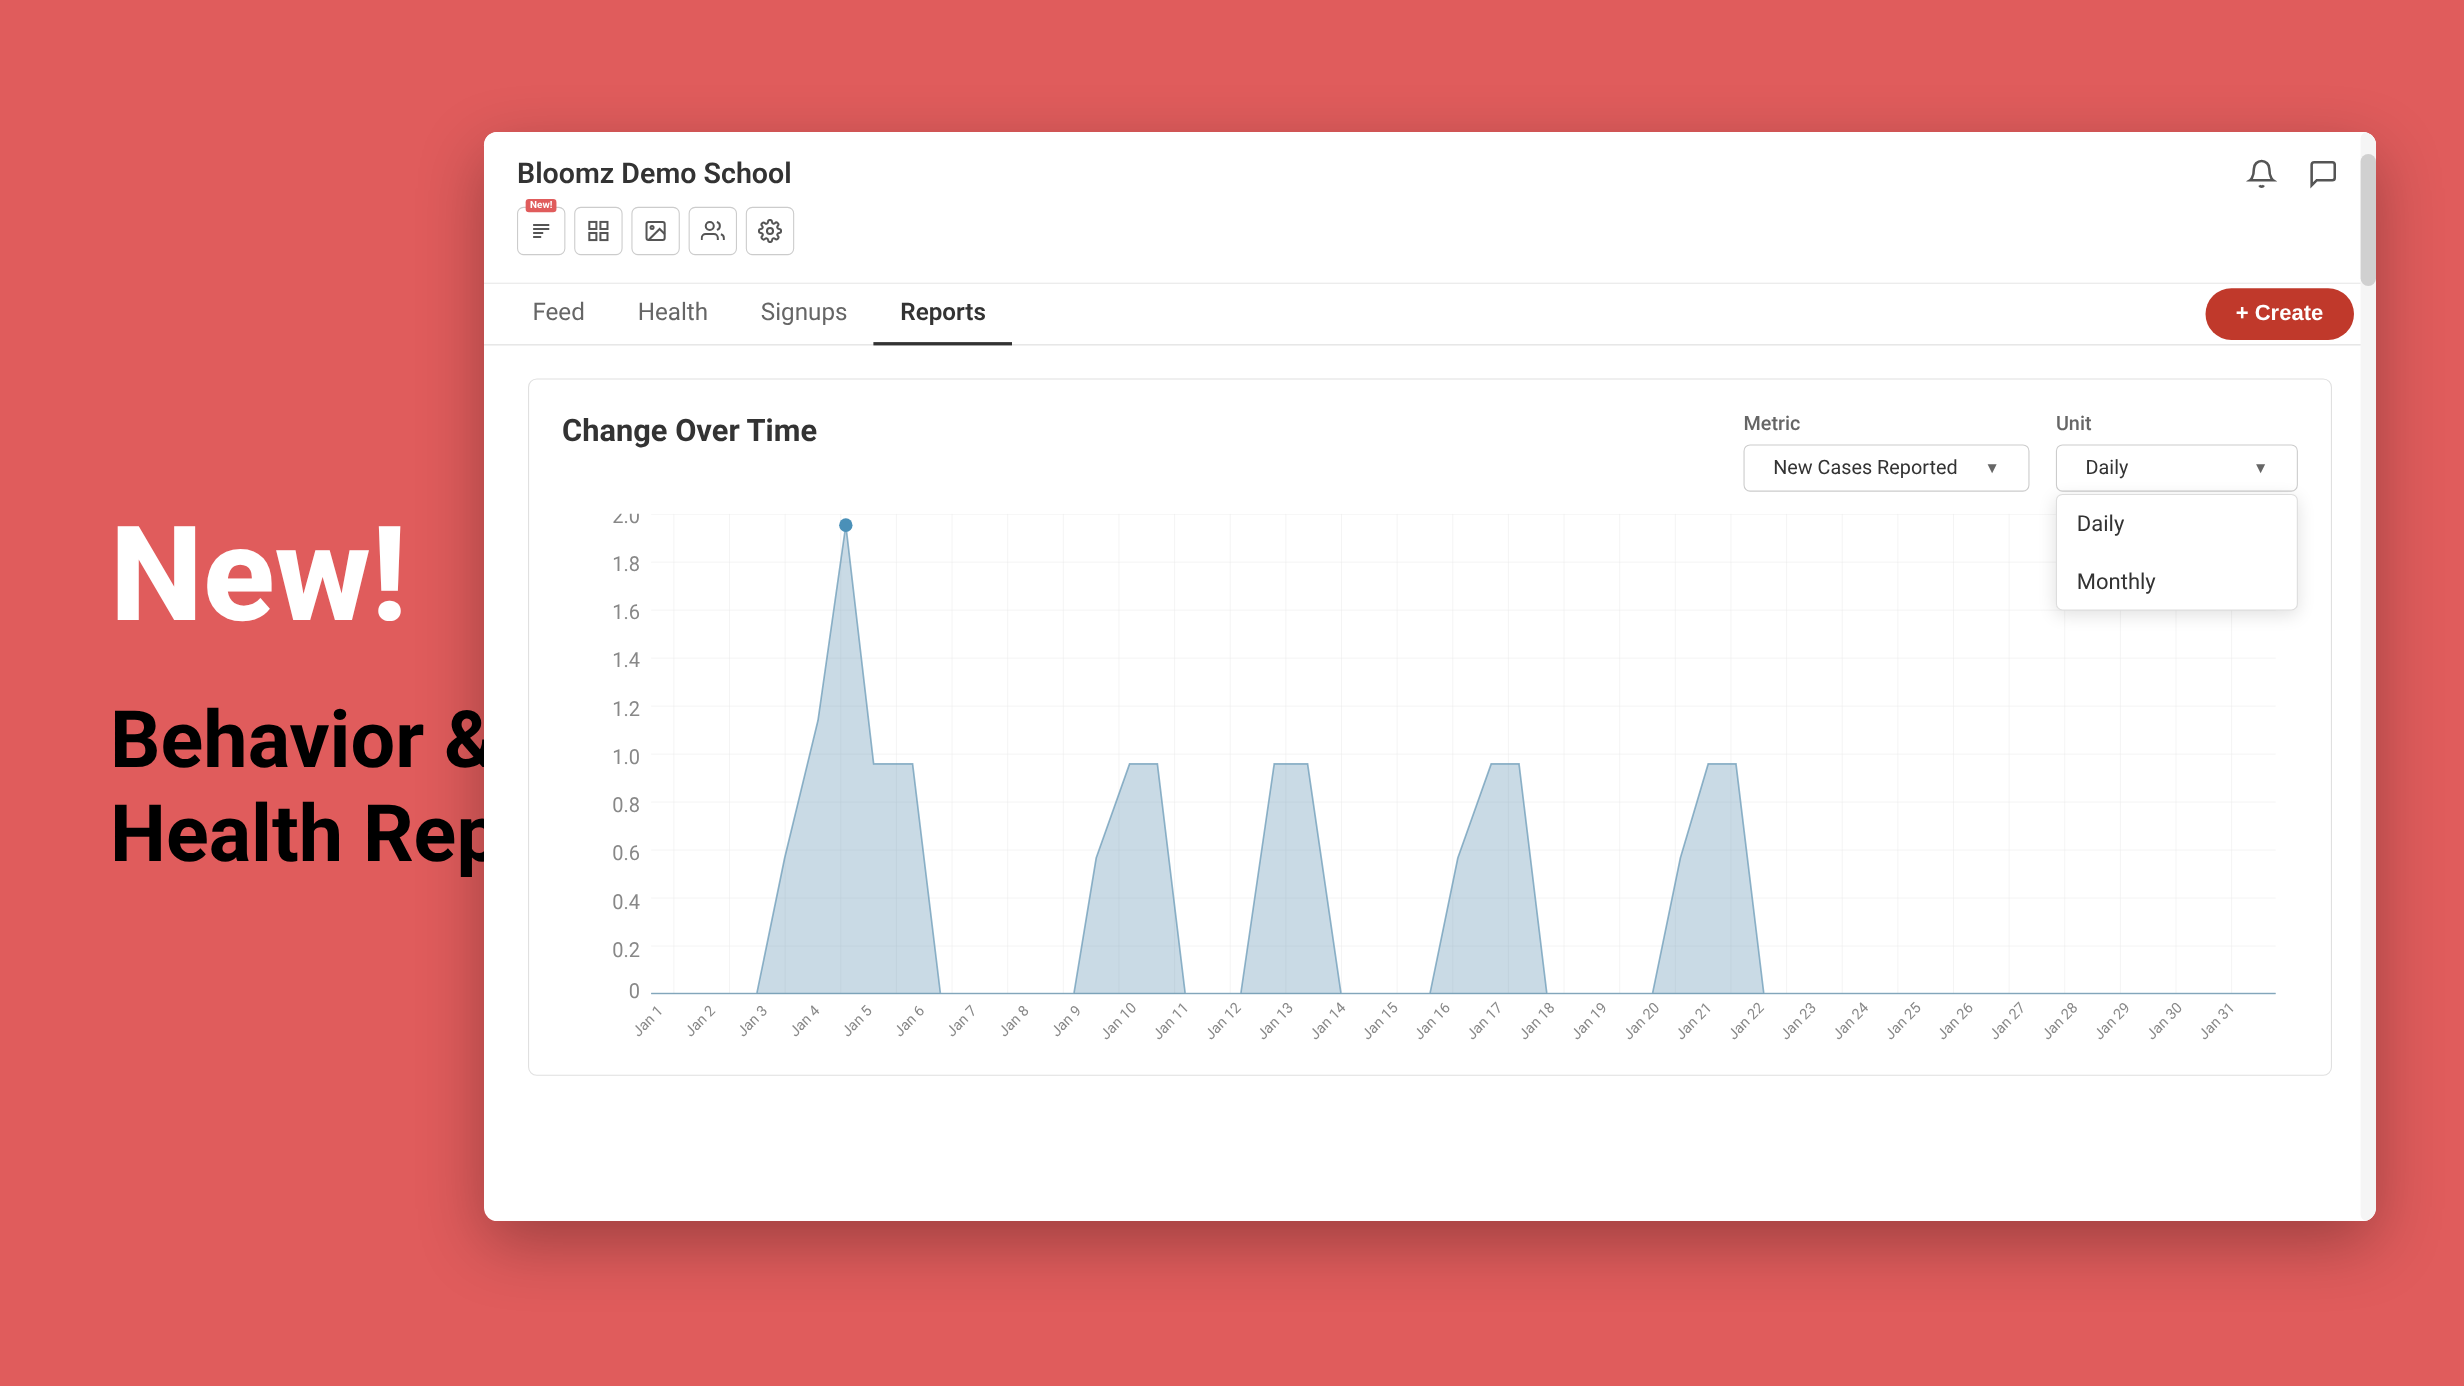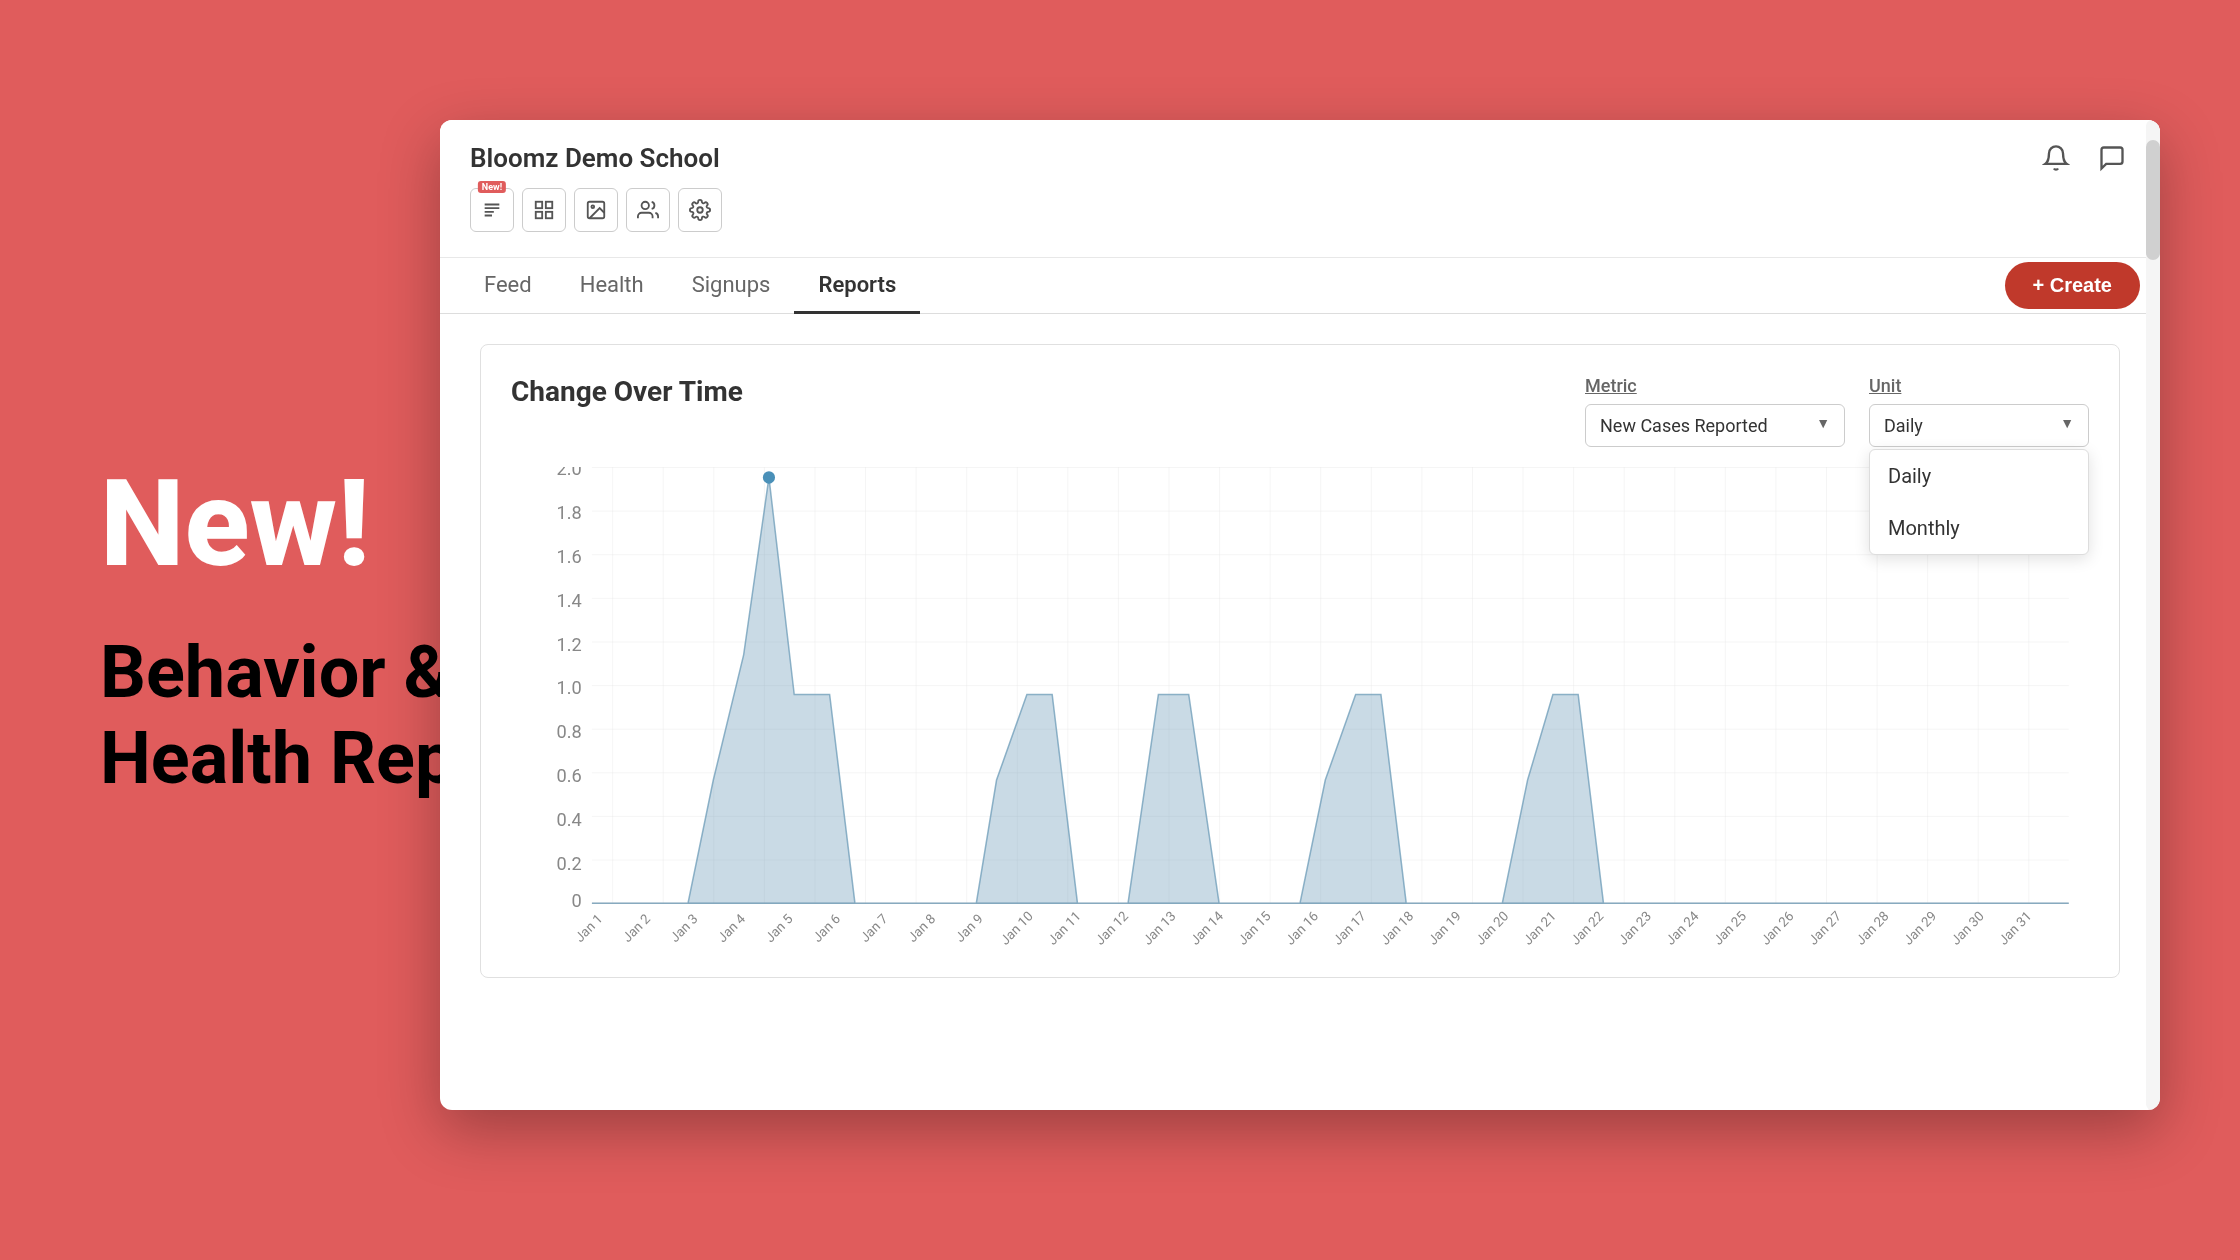--- a/index.html
+++ b/index.html
@@ -219,29 +219,29 @@
       display: flex;
       flex-direction: column;
       gap: 8px;
       position: relative;
     }
 
     .control-label {
       font-size: 18px;
       color: #666;
       font-weight: 500;
-      text-decoration: underline;
     }
 
     .control-select {
       display: flex;
+      align-items: center;
       justify-content: space-between;
       border: 1px solid #ccc;
       border-radius: 6px;
-      padding: 10px 14px;
+      padding: 10px 26px;
       font-size: 18px;
       color: #333;
       background: white;
       cursor: pointer;
       min-width: 260px;
       gap: 12px;
     }
 
     .control-select .chevron {
       color: #666;

